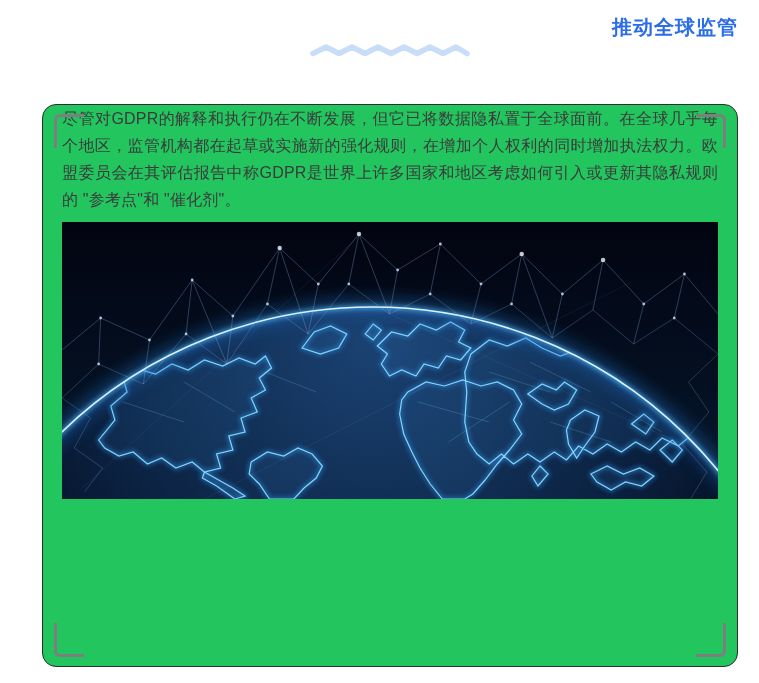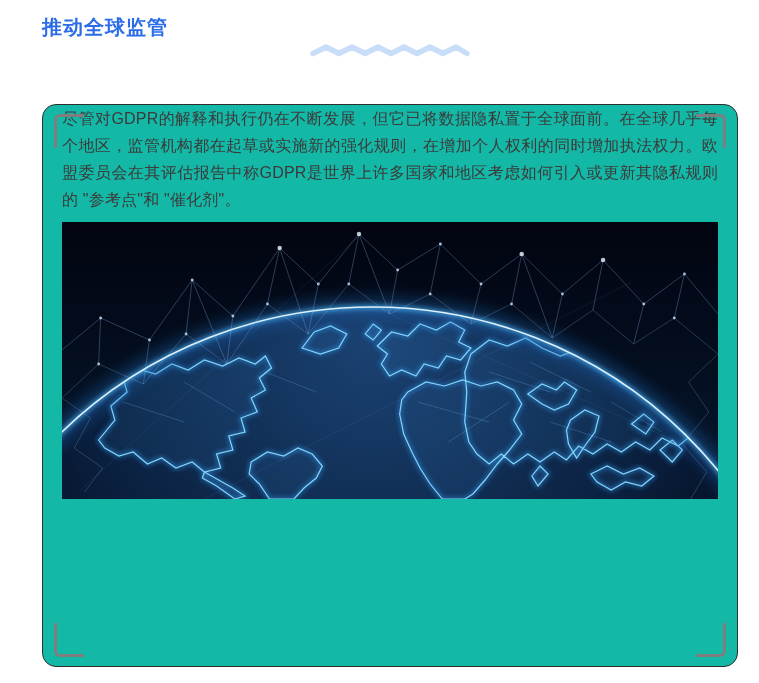--- a/index.html
+++ b/index.html
@@ -3,32 +3,32 @@
 <meta charset="utf-8">
 <style>
   html,body{margin:0;padding:0;background:#ffffff;}
   body{
     width:759px;height:683px;position:relative;overflow:hidden;
     font-family:"Liberation Sans","DejaVu Sans",sans-serif;
   }
   .page{position:absolute;inset:0;background:#ffffff;}
 
   
-  .hdr{position:absolute;left:42px;top:14px;width:696px;text-align:left;}
+  .hdr{position:absolute;left:42px;top:14px;width:696px;text-align:right;}
   .hdr h1{
     margin:0;font-size:20px;line-height:26px;font-weight:700;
     color:#2b6ce8;letter-spacing:1px;
   }
   .wave{display:block;margin:3px auto 0;}
 
   
   .card{
     position:absolute;left:42px;top:104px;width:696px;height:563px;
     box-sizing:border-box;border:1.5px solid #2e2e2e;border-radius:14px;
-    padding:0 19px;background:#14b8a6;
+    padding:0 19px;background:#22c55e;
   }
   .bk{position:absolute;width:27px;height:31px;}
   .bk-tl{left:11px;top:9px;border-left:3px solid #7e7e7e;border-top:3px solid #7e7e7e;border-top-left-radius:6px;}
   .bk-tr{right:11px;top:9px;border-right:3px solid #7e7e7e;border-top:3px solid #7e7e7e;border-top-right-radius:6px;}
   .bk-bl{left:11px;bottom:9px;border-left:3px solid #7e7e7e;border-bottom:3px solid #7e7e7e;border-bottom-left-radius:6px;}
   .bk-br{right:11px;bottom:9px;border-right:3px solid #7e7e7e;border-bottom:3px solid #7e7e7e;border-bottom-right-radius:6px;}
 
   .card p{
     margin:0;font-size:16px;line-height:27px;color:#3b3b3b;
     text-align:justify;letter-spacing:0.2px;

